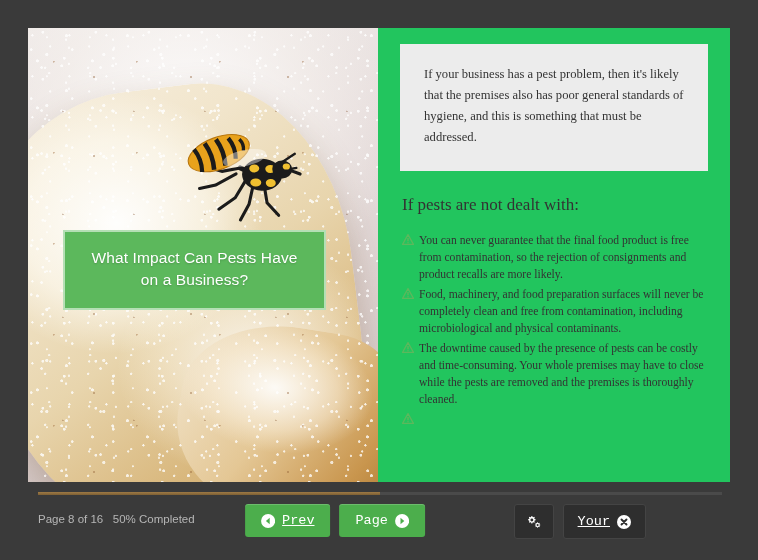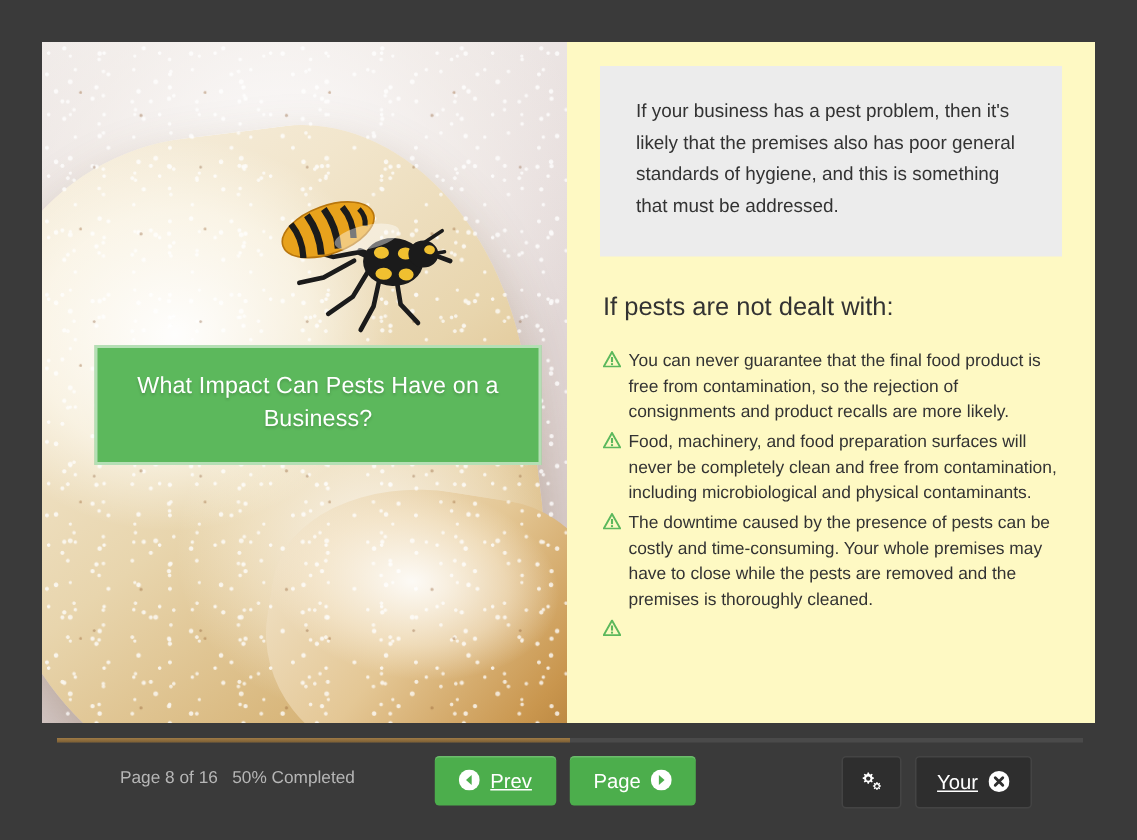--- a/index.html
+++ b/index.html
@@ -126,38 +126,39 @@
     width: 132px;
     height: 104px;
     transform: rotate(2deg);
   }
 
   
   .title-banner {
     position: absolute;
     left: 35px;
     top: 202px;
-    width: 298px;
+    width: 263px;
     padding: 15px 18px 17px;
     background: #5cb85c;
     border: 2px solid rgba(255,255,255,0.55);
     color: #ffffff;
     text-align: center;
     font-size: 15.5px;
     line-height: 1.42;
     letter-spacing: 0.1px;
     text-shadow: 0 1px 2px rgba(0,0,0,0.18);
   }
 
   
   .text-panel {
     flex: 1 1 auto;
-    background: #fef9c3;
+    background: #22c55e;
     padding: 16px 22px 10px 22px;
     overflow: hidden;
+    font-family: Liberation Serif, serif;
   }
 
   .callout {
     background: #ececec;
     padding: 20px 24px 22px 24px;
     margin: 0 0 20px 0;
   }
 
   .callout p {
     font-size: 12.6px;
@@ -209,21 +210,20 @@
     background: linear-gradient(180deg, #9e7a46 0%, #7d5f33 100%);
   }
 
   
   .footer {
     position: absolute;
     left: 0;
     top: 500px;
     width: 670px;
     height: 60px;
-    margin-left: 42px;
   }
 
   .status-text {
     position: absolute;
     left: 38px;
     top: 13px;
     font-size: 11.5px;
     color: #b6b6b6;
     white-space: pre;
   }
@@ -233,23 +233,23 @@
     left: 50%;
     top: 4px;
     transform: translateX(-50%);
     display: flex;
     gap: 9px;
   }
 
   .btn {
     border: 0;
     cursor: pointer;
-    font-family: Liberation Sans, sans-serif;
+    font-family: Liberation Mono, monospace;
     display: inline-flex;
-    align-items: flex-start;
+    align-items: center;
     gap: 7px;
     white-space: nowrap;
   }
 
   .btn-green {
     background: #4cae4c;
     color: #ffffff;
     font-size: 13.5px;
     padding: 9px 16px;
     border-radius: 3px;

